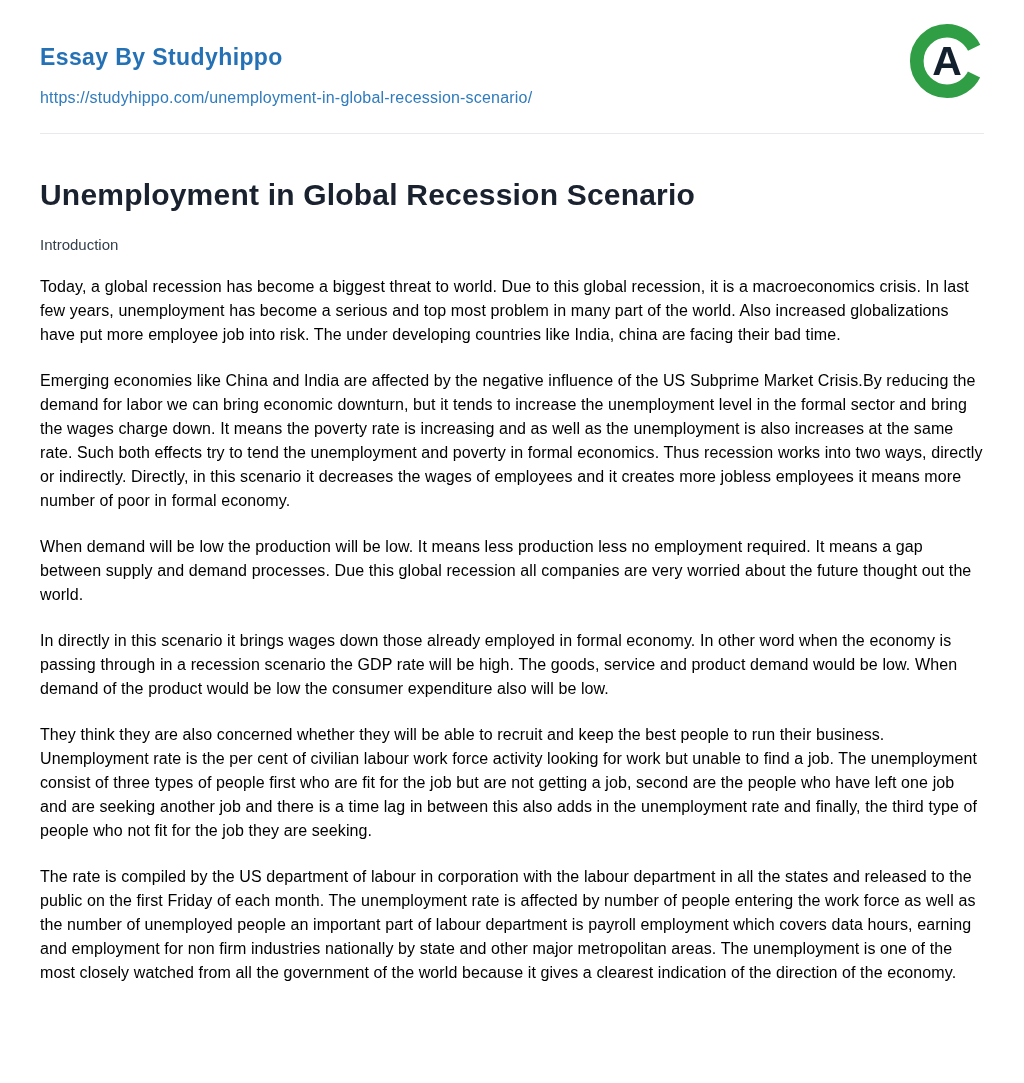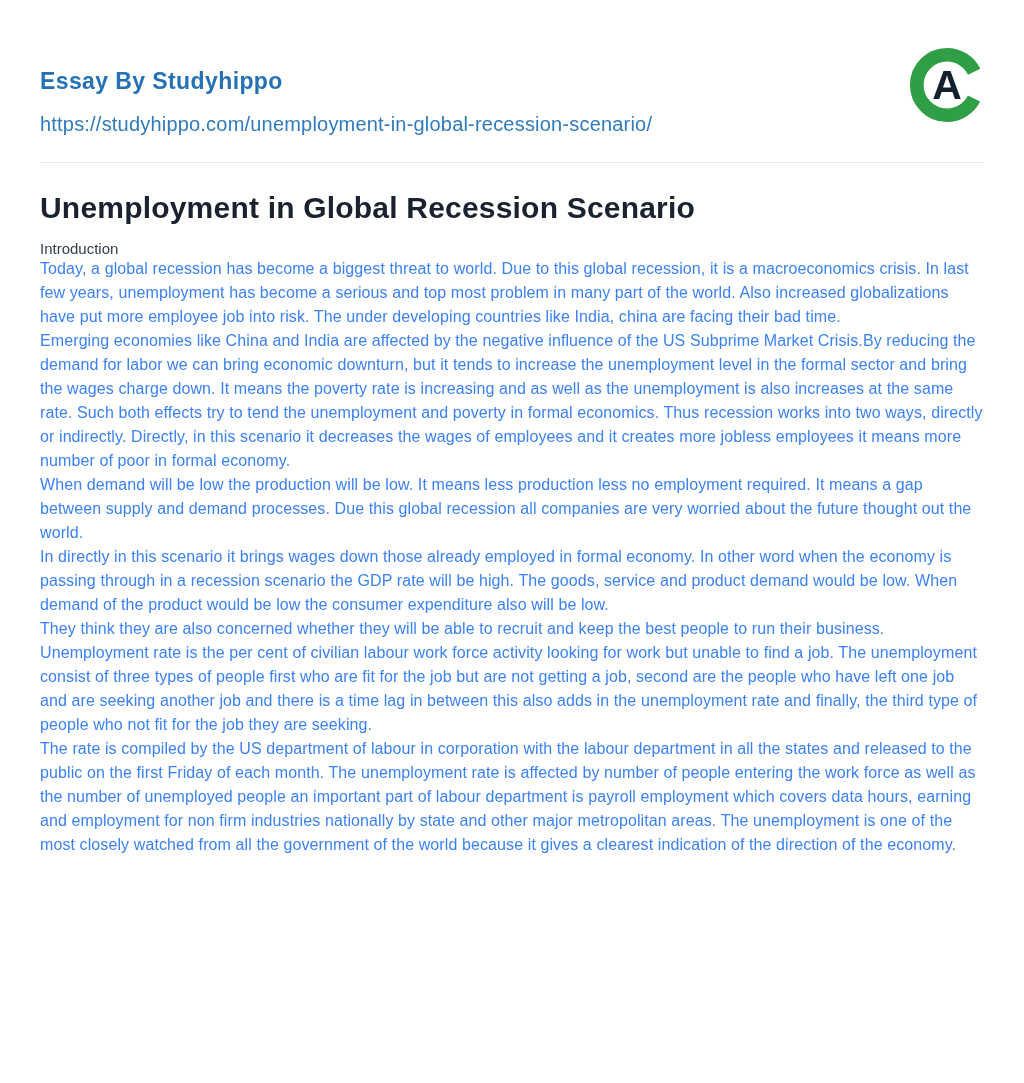--- a/index.html
+++ b/index.html
@@ -5,66 +5,67 @@
   * { margin: 0; padding: 0; box-sizing: border-box; }
   html, body { background: #ffffff; }
   body {
     width: 1024px;
     min-height: 1083px;
     font-family: "Liberation Sans", "DejaVu Sans", sans-serif;
     color: #333f4b;
   }
   .page {
     position: relative;
-    padding: 68px 40px 40px 40px;
+    padding: 44px 40px 40px 40px;
   }
   .header {
     position: relative;
     padding-bottom: 26px;
     border-bottom: 1px solid #e7e9ec;
   }
   .site-name {
     color: #2471b5;
     font-size: 23px;
     font-weight: bold;
     letter-spacing: 0.4px;
   }
   .page-url {
     display: inline-block;
     margin-top: 18px;
     color: #2f7bbd;
-    font-size: 20px;
+    font-size: 16px;
     letter-spacing: 0.2px;
     text-decoration: none;
     cursor: pointer;
   }
   .logo {
     position: absolute;
     top: -22px;
     right: -2px;
     width: 78px;
     height: 78px;
   }
   .logo svg { display: block; width: 78px; height: 78px; }
   .title {
-    margin-top: 28px;
+    margin-top: 44px;
     font-size: 30px;
     font-weight: bold;
     color: #19222e;
     letter-spacing: 0.2px;
   }
   .subtitle {
-    margin-top: 15px;
+    margin-top: 24px;
     font-size: 15px;
     color: #333f4b;
   }
   .content p {
+    margin-top: 22px;
     font-size: 16px;
     line-height: 24px;
-    color: #3b82f6;
+    color: #000000;
     letter-spacing: 0.1px;
   }
 </style>
 </head>
 <body>
 
 <div class="page">
 
   <header class="header">
     <div class="site-name">Essay By Studyhippo</div>

